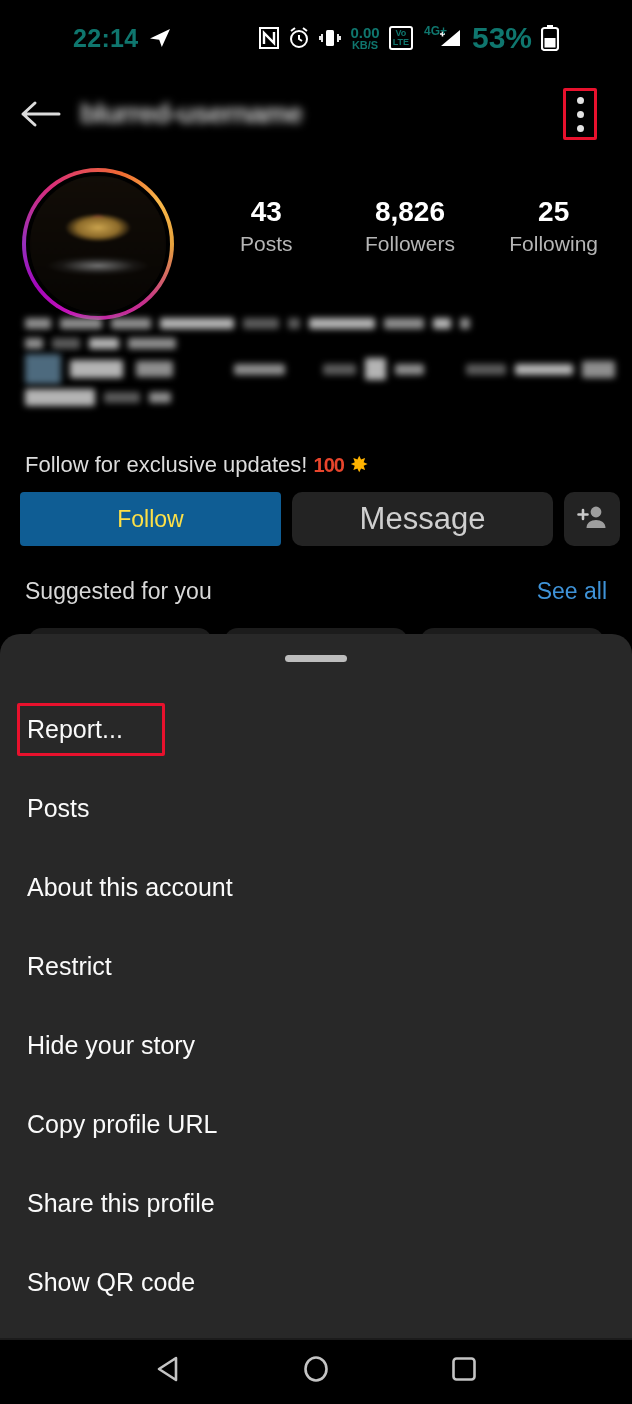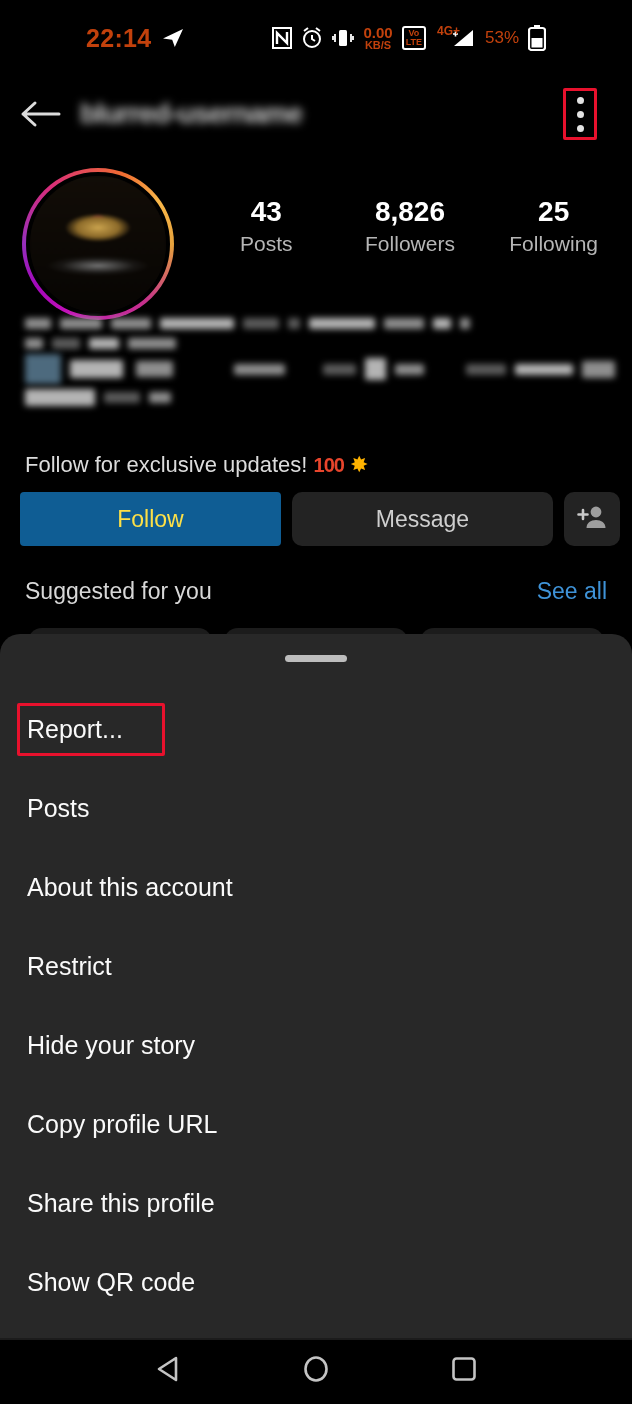--- a/index.html
+++ b/index.html
@@ -8,37 +8,37 @@
     background:#000;
     font-family:"Liberation Sans", sans-serif;
     overflow:hidden;
   }
   #phone { position:relative; width:632px; height:1404px; background:#000; }
 
   
   .statusbar {
     position:absolute; top:0; left:0; width:632px; height:76px;
     display:flex; align-items:center; justify-content:center;
-    color:#c2410c;
+    color:#0f766e;
   }
   .sb-inner { display:flex; align-items:center; gap:9px; }
   .sb-time { font-size:25px; font-weight:700; letter-spacing:0.3px; }
   .sb-gap { width:68px; }
   .ic { display:inline-flex; align-items:center; justify-content:space-between; }
   .sb-net { display:flex; flex-direction:column; align-items:center; line-height:1; }
   .sb-net .n1 { font-size:15px; font-weight:700; }
   .sb-net .n2 { font-size:11px; font-weight:700; }
   .volte-box {
     border:2px solid #fff; border-radius:3px; padding:1px 2px;
     display:flex; flex-direction:column; align-items:center; line-height:1;
   }
   .volte-box .v1 { font-size:9px; font-weight:700; }
   .volte-box .v2 { font-size:9px; font-weight:700; }
   .sb-4g { font-size:12px; font-weight:700; position:relative; top:-7px; left:2px; }
-  .sb-batt { font-size:17px; font-weight:400; }
+  .sb-batt { font-size:30px; font-weight:700; }
 
   
   .appbar {
     position:absolute; top:76px; left:0; width:632px; height:76px;
     display:flex; align-items:center;
   }
   .back-btn { width:80px; display:flex; align-items:center; justify-content:center; }
   .username-blur {
     font-size:28px; font-weight:600; color:#c9c9c9;
     filter:blur(4.5px); letter-spacing:-1px;
@@ -109,21 +109,21 @@
   .btn-follow {
     flex:0 0 261px; height:54px; border-radius:4px;
     background:#0f5d94; color:#fde047;
     display:flex; align-items:center; justify-content:center;
     font-size:23px;
   }
   .btn-message {
     flex:0 0 261px; height:54px; border-radius:10px;
     background:#232323; color:#cfcfcf;
     display:flex; align-items:center; justify-content:center;
-    font-size:23px;
+    font-size:31px;
   }
   .btn-adduser {
     flex:0 0 56px; height:54px; border-radius:10px; background:#232323;
     display:flex; align-items:center; justify-content:center;
   }
 
   
   .suggested-row {
     position:absolute; left:0; top:578px; width:632px;
     display:flex; align-items:center; justify-content:space-between;

